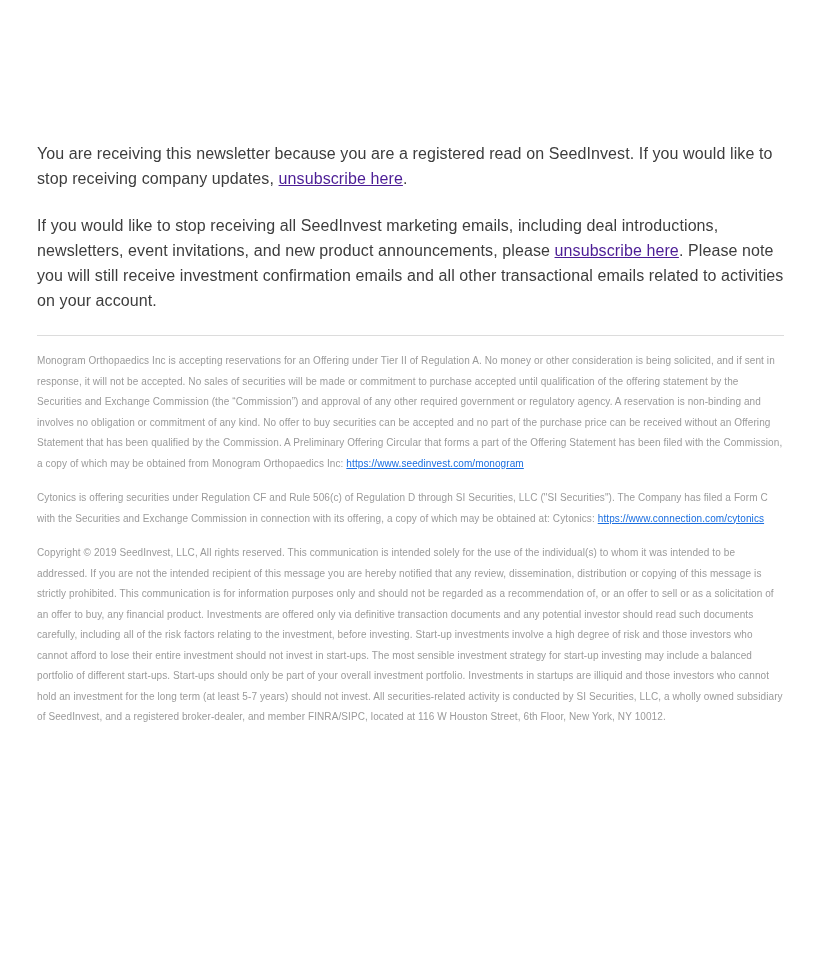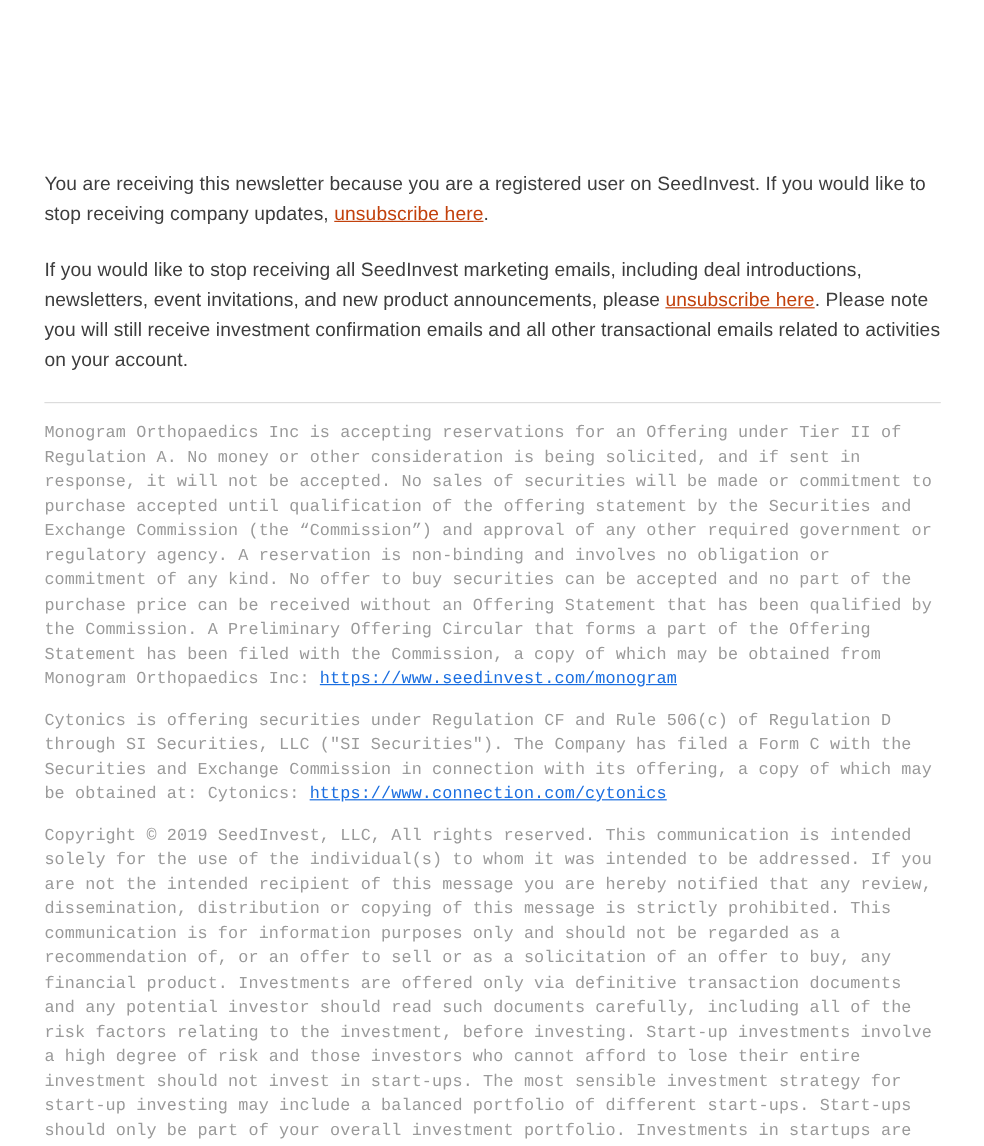--- a/index.html
+++ b/index.html
@@ -19,54 +19,53 @@
     width: 747px;
   }
   .notice-para {
     margin: 0 0 22px 0;
     font-size: 16px;
     line-height: 25px;
     color: #3d3d3d;
     letter-spacing: 0.1px;
   }
   .notice-para a {
-    color: #c2410c;
+    color: #4c1d95;
     text-decoration: underline;
     cursor: pointer;
   }
   .divider {
     border: none;
     border-top: 1px solid #dcdcdc;
     height: 0;
     margin: 22px 0 0 0;
   }
   .legal-section {
     margin-top: 15px;
   }
   .legal-para {
     margin: 0 0 14px 0;
-    font-size: 14px;
+    font-size: 10px;
     line-height: 20.5px;
     color: #9a9a9a;
     letter-spacing: 0.1px;
-    font-family: Liberation Mono, monospace;
   }
   .legal-para a {
     color: #1a6ee0;
     text-decoration: underline;
     cursor: pointer;
     word-break: break-all;
   }
 </style>
 </head>
 <body>
 
 <div class="email-body">
 
-  <p class="notice-para"><span>You are receiving this newsletter because you are a registered user on SeedInvest. If you would like to stop receiving company updates, </span><a href="#">unsubscribe here</a><span>.</span></p>
+  <p class="notice-para"><span>You are receiving this newsletter because you are a registered read on SeedInvest. If you would like to stop receiving company updates, </span><a href="#">unsubscribe here</a><span>.</span></p>
 
   <p class="notice-para"><span>If you would like to stop receiving all SeedInvest marketing emails, including deal introductions, newsletters, event invitations, and new product announcements, please </span><a href="#">unsubscribe here</a><span>. Please note you will still receive investment confirmation emails and all other transactional emails related to activities on your account.</span></p>
 
   <hr class="divider">
 
   <div class="legal-section">
 
     <p class="legal-para"><span>Monogram Orthopaedics Inc is accepting reservations for an Offering under Tier II of Regulation A. No money or other consideration is being solicited, and if sent in response, it will not be accepted. No sales of securities will be made or commitment to purchase accepted until qualification of the offering statement by the Securities and Exchange Commission (the “Commission”) and approval of any other required government or regulatory agency. A reservation is non-binding and involves no obligation or commitment of any kind. No offer to buy securities can be accepted and no part of the purchase price can be received without an Offering Statement that has been qualified by the Commission. A Preliminary Offering Circular that forms a part of the Offering Statement has been filed with the Commission, a copy of which may be obtained from Monogram Orthopaedics Inc: </span><a href="#">https://www.seedinvest.com/monogram</a></p>
 
     <p class="legal-para"><span>Cytonics is offering securities under Regulation CF and Rule 506(c) of Regulation D through SI Securities, LLC ("SI Securities"). The Company has filed a Form C with the Securities and Exchange Commission in connection with its offering, a copy of which may be obtained at: Cytonics: </span><a href="#">https://www.connection.com/cytonics</a></p>

